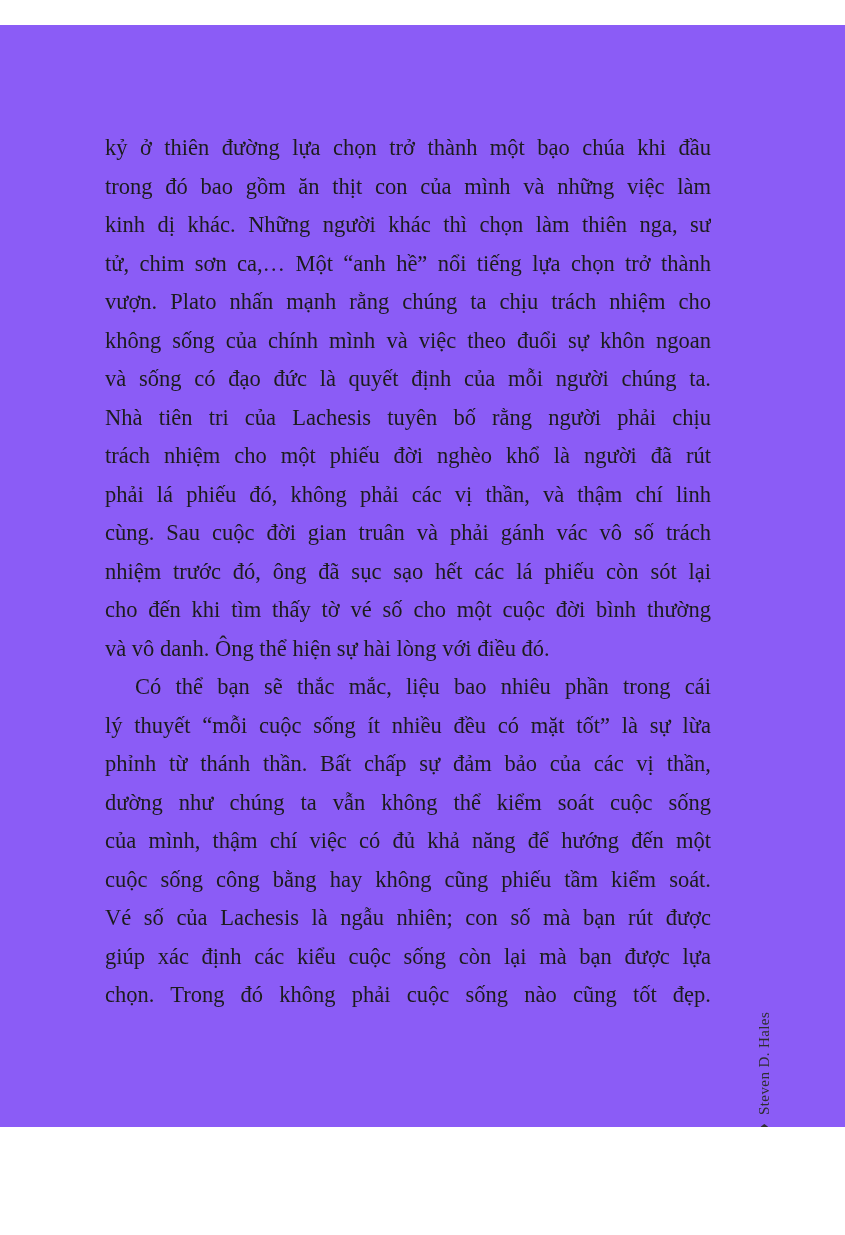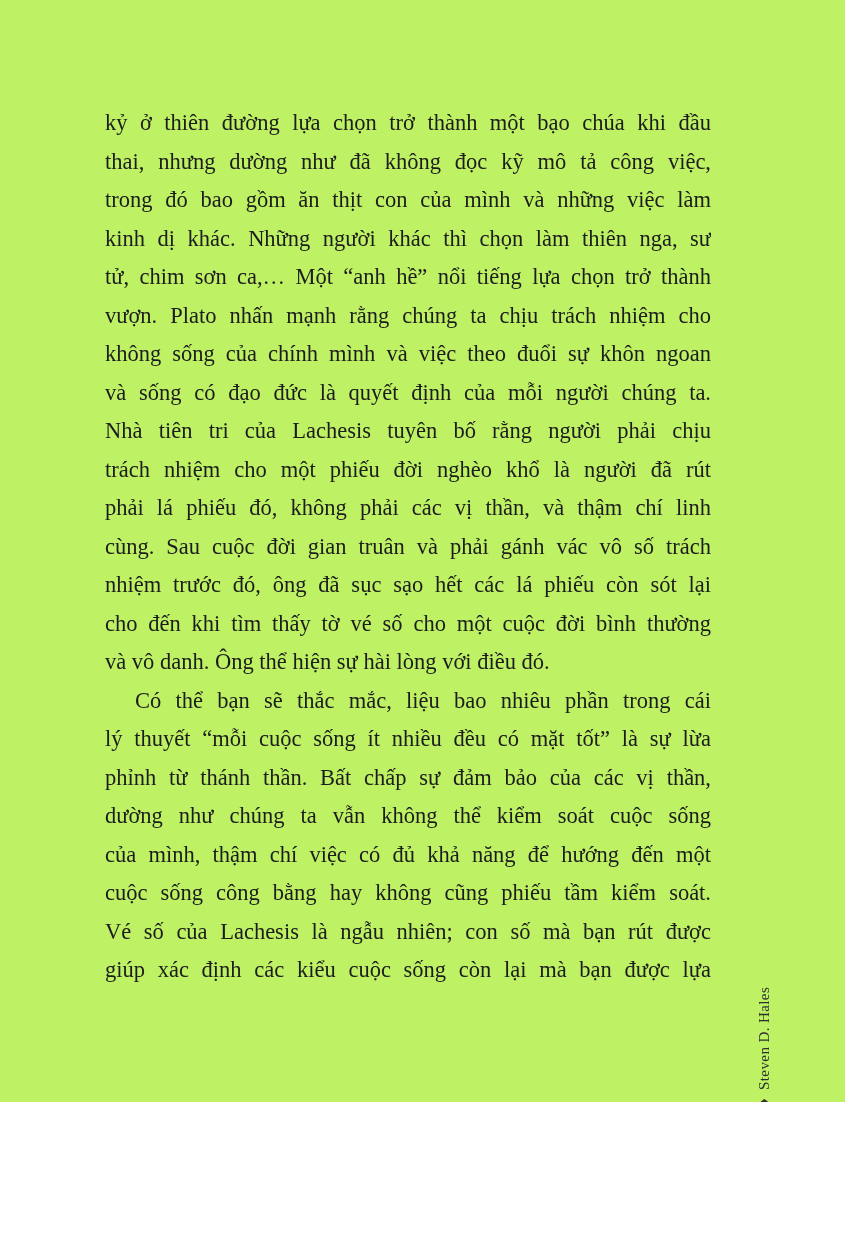--- a/index.html
+++ b/index.html
@@ -1,24 +1,25 @@
 <!DOCTYPE html>
 <html lang="vi"><head>
 <meta charset="utf-8">
 <title>Book page</title>
 <style>
   html, body { margin: 0; padding: 0; background: #ffffff; }
   .page {
     position: relative;
     width: 845px;
     height: 1102px;
-    background: #bef264;
+    background: #8b5cf6;
     overflow: hidden;
     font-family: "Liberation Serif", "DejaVu Serif", serif;
     color: #1c1c1c;
+    margin-top: 25px;
   }
   .text-block {
     position: absolute;
     left: 105px;
     top: 104px;
     width: 606px;
   }
   .line {
     font-size: 22.5px;
     line-height: 38.5px;
@@ -55,21 +56,20 @@
 </style>
 </head>
 <body>
 
 <div class="page">
 
   <div class="text-block">
 
     <div>
       <div class="line">kỷ ở thiên đường lựa chọn trở thành một bạo chúa khi đầu</div>
-      <div class="line">thai, nhưng dường như đã không đọc kỹ mô tả công việc,</div>
       <div class="line">trong đó bao gồm ăn thịt con của mình và những việc làm</div>
       <div class="line">kinh dị khác. Những người khác thì chọn làm thiên nga, sư</div>
       <div class="line">tử, chim sơn ca,… Một “anh hề” nổi tiếng lựa chọn trở thành</div>
       <div class="line">vượn. Plato nhấn mạnh rằng chúng ta chịu trách nhiệm cho</div>
       <div class="line">không sống của chính mình và việc theo đuổi sự khôn ngoan</div>
       <div class="line">và sống có đạo đức là quyết định của mỗi người chúng ta.</div>
       <div class="line">Nhà tiên tri của Lachesis tuyên bố rằng người phải chịu</div>
       <div class="line">trách nhiệm cho một phiếu đời nghèo khổ là người đã rút</div>
       <div class="line">phải lá phiếu đó, không phải các vị thần, và thậm chí linh</div>
       <div class="line">cùng. Sau cuộc đời gian truân và phải gánh vác vô số trách</div>
@@ -80,20 +80,21 @@
 
     <div>
       <div class="line indent">Có thể bạn sẽ thắc mắc, liệu bao nhiêu phần trong cái</div>
       <div class="line">lý thuyết “mỗi cuộc sống ít nhiều đều có mặt tốt” là sự lừa</div>
       <div class="line">phỉnh từ thánh thần. Bất chấp sự đảm bảo của các vị thần,</div>
       <div class="line">dường như chúng ta vẫn không thể kiểm soát cuộc sống</div>
       <div class="line">của mình, thậm chí việc có đủ khả năng để hướng đến một</div>
       <div class="line">cuộc sống công bằng hay không cũng phiếu tầm kiểm soát.</div>
       <div class="line">Vé số của Lachesis là ngẫu nhiên; con số mà bạn rút được</div>
       <div class="line">giúp xác định các kiểu cuộc sống còn lại mà bạn được lựa</div>
+      <div class="line">chọn. Trong đó không phải cuộc sống nào cũng tốt đẹp.</div>
     </div>
   </div>
 
   <div class="edge-marker">
     <span>15</span><span class="sep">♦</span><span>Steven D. Hales</span>
   </div>
 
   <div class="cards">
     <svg width="112" height="100" viewBox="0 0 112 100" xmlns="http://www.w3.org/2000/svg">
       <defs>

